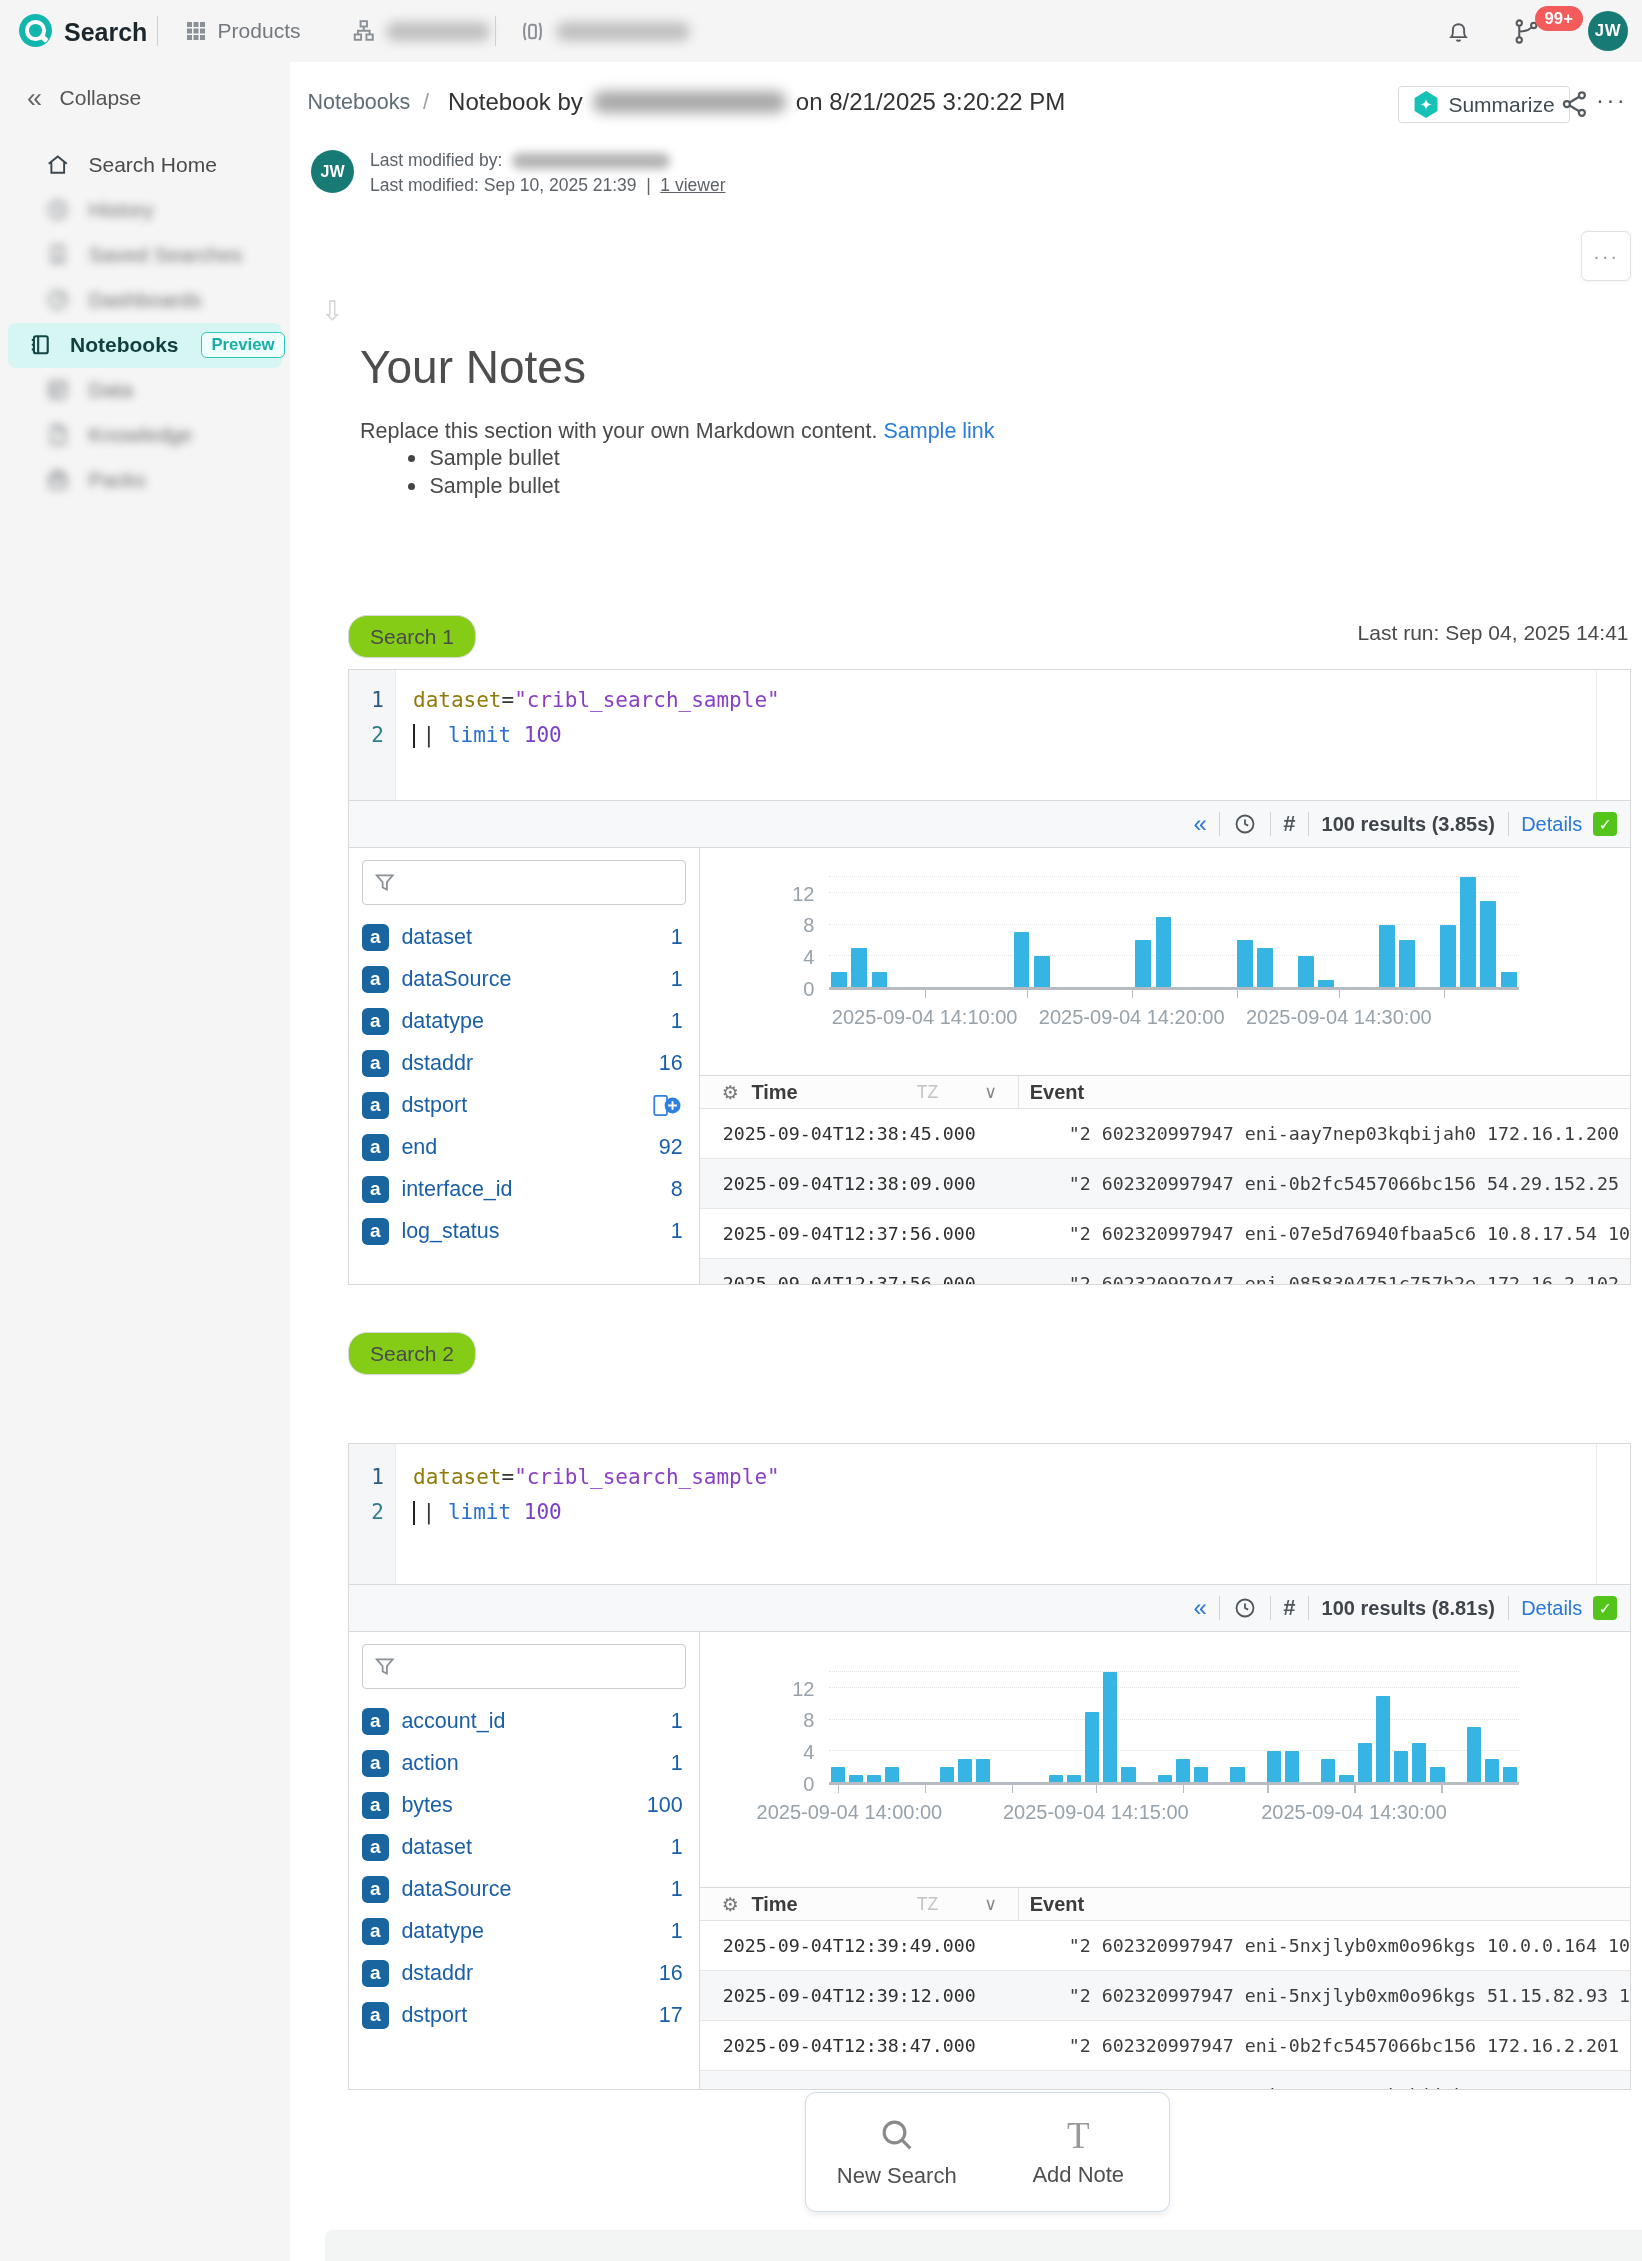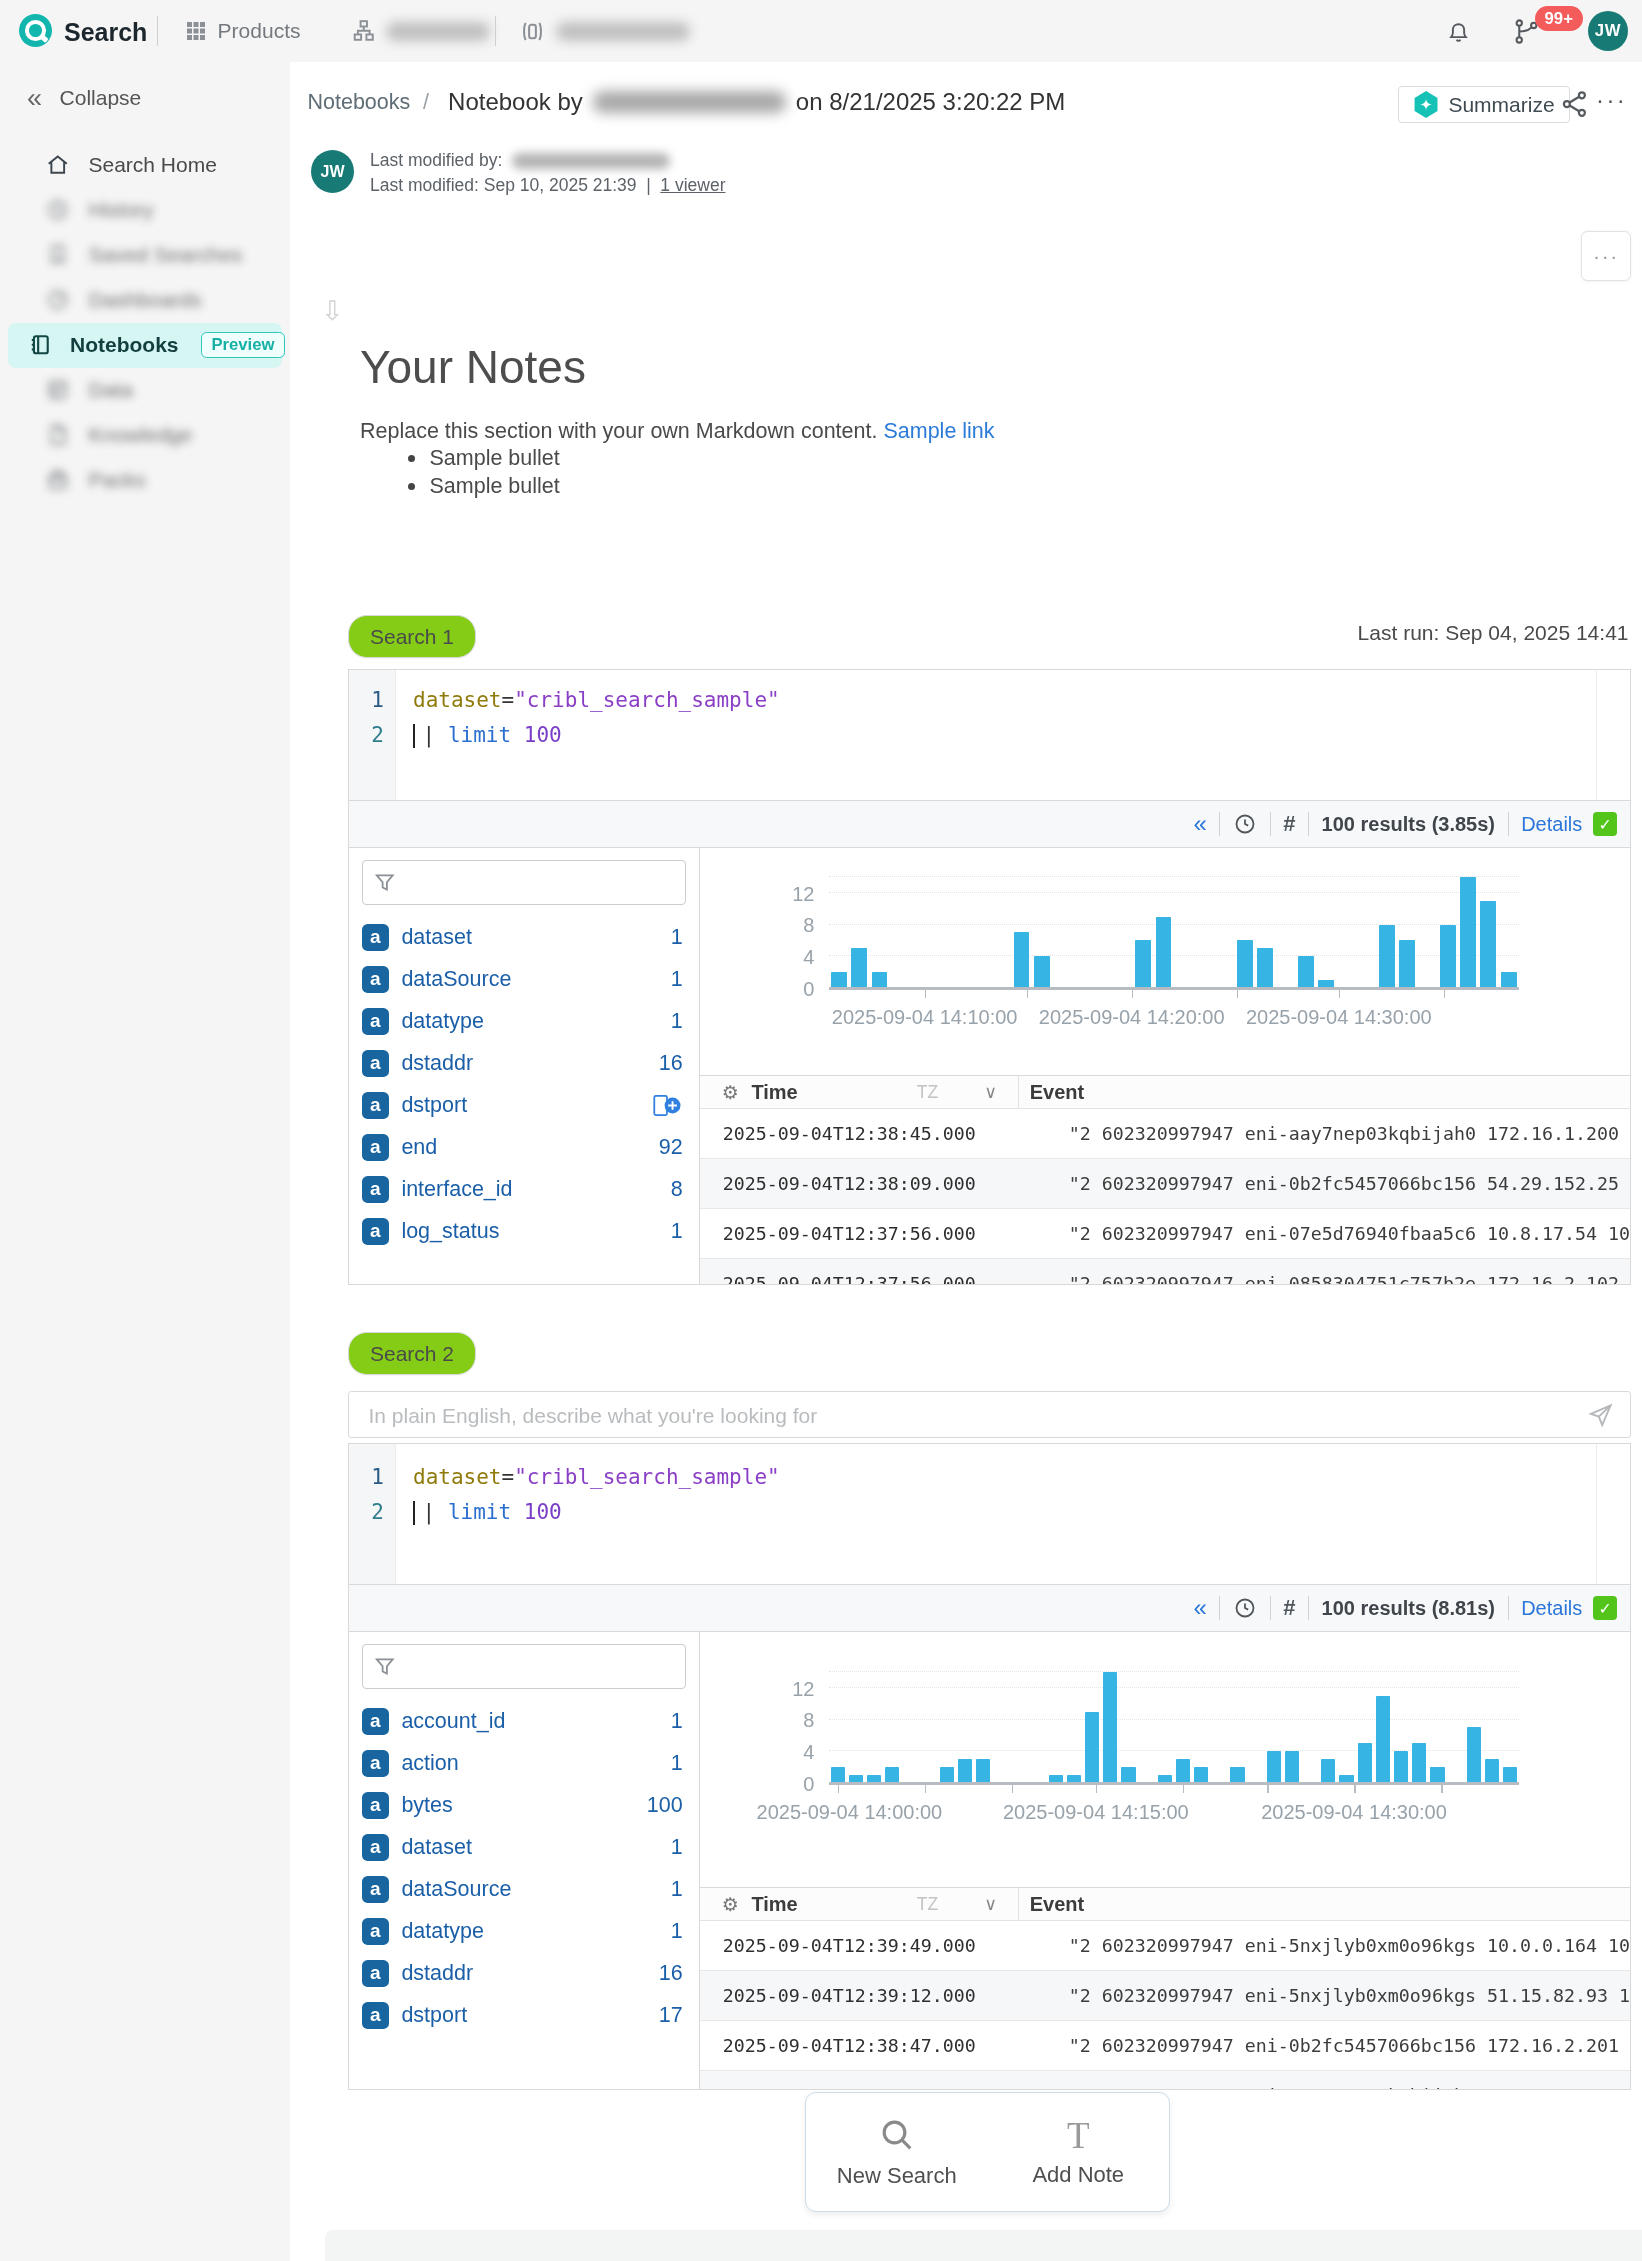--- a/index.html
+++ b/index.html
@@ -604,28 +604,20 @@
               </div>
           </div>
         </div>
       </div>
     </div>
 
     <div class="pill" style="top:1270px">
       <span>Search 2</span>
       </div>
 
-    <div id="nl-box">
-      <input type="text" placeholder="In plain English, describe what you're looking for" style="">
-      <span id="nl-send">
-        <svg width="27" height="27" viewBox="0 0 24 24" fill="none" stroke="#b5b8bb" stroke-width="1.7">
-          <path d="M21 3 L3.5 10.5 L10.5 13 L13.5 20.5 Z M10.5 13 L21 3"></path>
-          </svg>
-      </span>
-    </div>
 
     <div class="cellbox cell2" style="top:1381px">
       <div class="editor">
         <div class="gutter"></div>
         <div class="lnum ln1" style="top:21px">1</div>
         <div class="lnum ln2" style="top:56px">2</div>
         <div class="codeline" style="top:21px"><span class="tok-key">dataset</span><span class="tok-op">=</span><span class="tok-str">"cribl_search_sample"</span></div>
         <div class="codeline" style="top:56px"><span class="caret"></span><span class="tok-op">|</span><span> </span><span class="tok-kw">limit</span><span> </span><span class="tok-num">100</span></div>
         <div class="editor-scroll"></div>
       </div>

